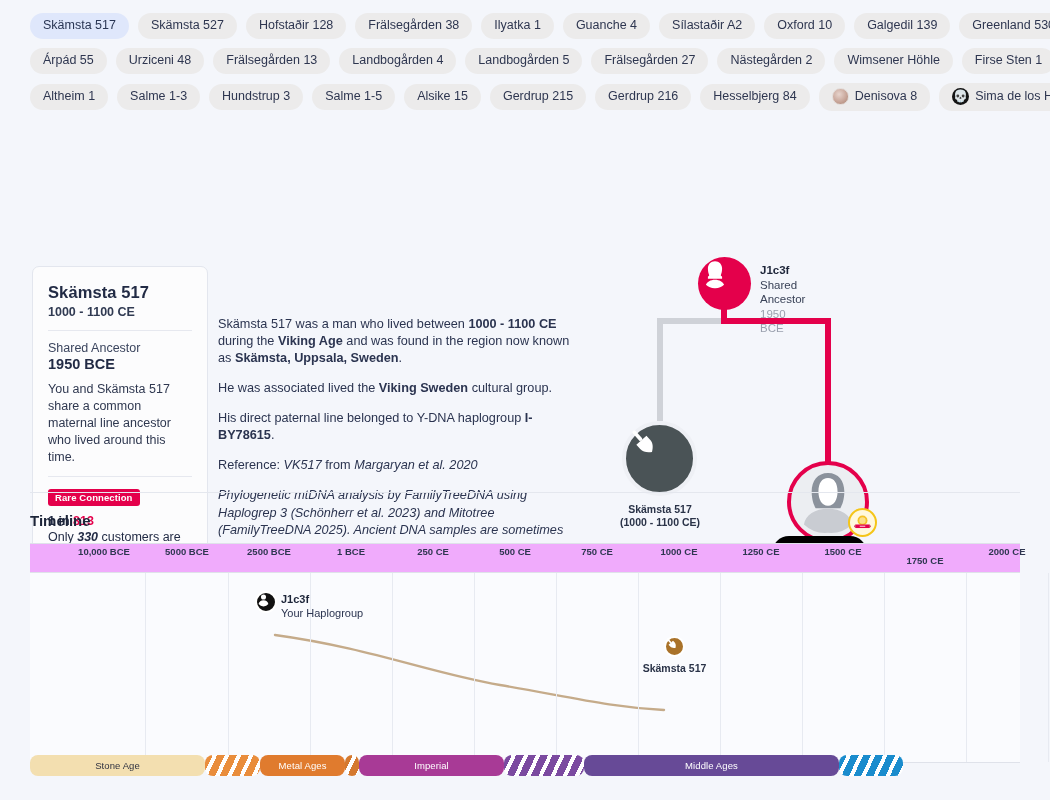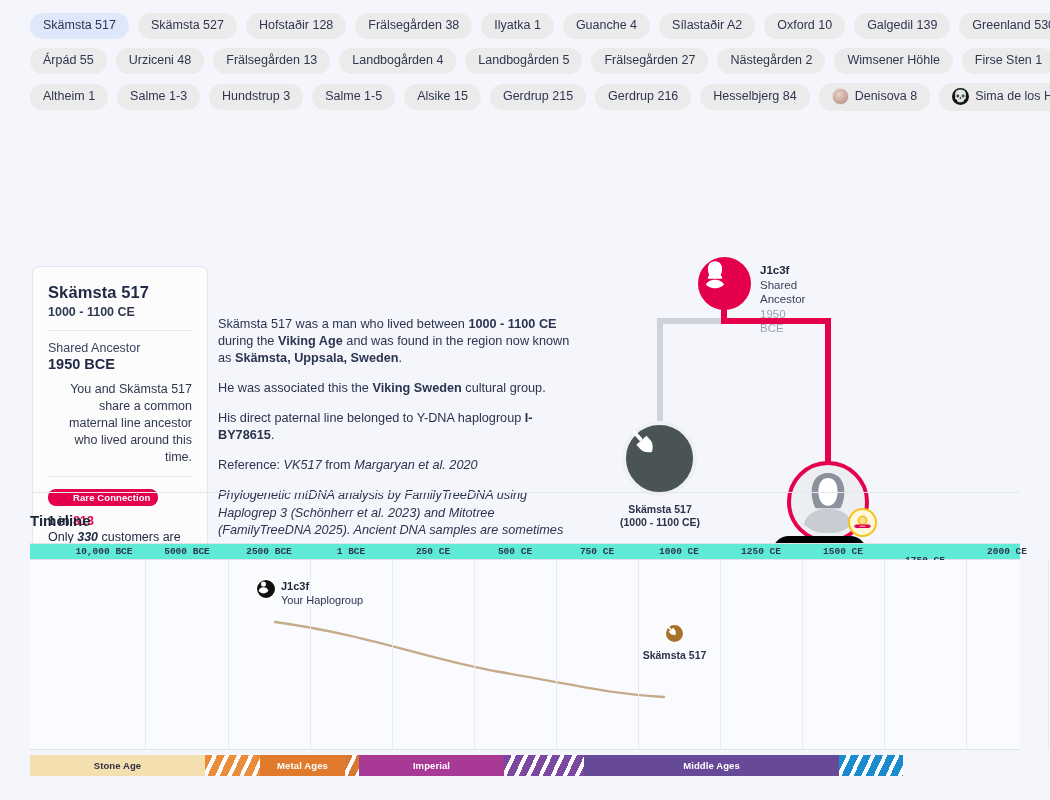--- a/index.html
+++ b/index.html
@@ -38,25 +38,25 @@
   #info-card {
     position:absolute; left:32px; top:140px; width:176px;
     background:#fcfcfd; border:1px solid #e3e6ee; border-radius:7px;
     padding:16px 15px 16px 15px;
   }
   #info-card h2 { font-size:16.5px; margin:0 0 3px 0; font-weight:bold; letter-spacing:.1px;}
   .card-dates { font-size:12.5px; font-weight:bold; color:#303a52; margin-bottom:11px;}
   .card-div { border-top:1px solid #e6e8ef; margin:10px 0 10px 0;}
   .card-lbl { font-size:12.5px; color:#3b455e; }
   .card-big { font-size:14.5px; font-weight:bold; margin:1px 0 9px 0; }
-  .card-p { font-size:12.5px; line-height:17px; color:#2f3850;text-align:right; }
+  .card-p { font-size:12.5px; line-height:17px; color:#2f3850; }
   .badge-rare {
     display:inline-block; background:#e4004b; color:#fff;
-    font-size:9.5px; font-weight:bold; padding:3px 7px 3px 25px;
-    border-radius:8px; margin:2px 0 8px 0; letter-spacing:.1px;
+    font-size:9.5px; font-weight:bold; padding:3px 7px 3px 7px;
+    border-radius:3px; margin:2px 0 8px 0; letter-spacing:.1px;
   }
   .ratio { font-size:12.5px; font-weight:bold; margin-bottom:1px; }
   .ratio .num { color:#e4004b; }
   .rare-text { font-size:12.5px; line-height:17px; }
   .rare-text b { font-weight:bold;font-style:italic; }
 
   
   #desc { position:absolute; left:218px; top:146px; width:352px;margin-top:44px; }
   #desc p { margin:0 0 13px 0; font-size:12.7px; line-height:17px; color:#2b3burn; color:#2b3450; }
   #desc p b { font-weight:bold; }
@@ -89,43 +89,42 @@
     display:flex; align-items:center; justify-content:center;
   }
 
   
   #sep { position:absolute; left:30px; top:492px; width:990px; height:1px; background:#e4e7ee; }
 
   
   #timeline-wrap { position:absolute; left:30px; top:512px; width:990px; }
   #timeline-title { font-size:15px; font-weight:bold; color:#1d2539; margin-bottom:14px; }
   #axis {
-    position:relative; height:17px; border-top:1px solid #dfe2ea; border-bottom:1px solid #dfe2ea;
-    background:#5eead4;
-    font-family:Liberation Mono, monospace;
+    position:relative; height:30px; border-top:1px solid #dfe2ea; border-bottom:1px solid #dfe2ea;
+    background:#f0abfc;
   }
   .tick-lbl {
     position:absolute; top:2px; font-size:9.5px; font-weight:bold; color:#2e3650;
     transform:translateX(-50%); white-space:nowrap;
   }
   #plot { position:relative; height:190px; background:#fafbfe; border-bottom:1px solid #dfe2ea;}
   .gridline { position:absolute; top:0; bottom:0; width:1px; background:#e7eaf1; }
   #plot svg { position:absolute; left:0; top:0; }
   .tl-marker { position:absolute; }
   .tl-dot { border-radius:50%; display:flex; align-items:center; justify-content:center; }
   .tl-lbl-right { position:absolute; left:26px; top:2px; font-size:11px; line-height:13.5px; white-space:nowrap;}
   .tl-lbl-right .a { font-weight:bold; color:#1d2539; }
   .tl-lbl-right .b { color:#2b3450; }
   .tl-lbl-below { position:absolute; top:26px; left:50%; transform:translateX(-50%);
     font-size:10.5px; font-weight:bold; color:#2a3348; white-space:nowrap;}
 
   
   #era-bar { position:absolute; left:30px; top:755px; width:990px; height:21px; display:flex; overflow:hidden;}
   .era { position:relative; display:flex; align-items:center; justify-content:center;
-         font-size:9.5px; font-weight:bold; white-space:nowrap; letter-spacing:.1px;}
+         font-size:9.5px; font-weight:normal; white-space:nowrap; letter-spacing:.1px;border-radius:8px;}
 </style>
 </head>
 <body>
 
 <div id="tab-strip">
     <div class="chip-row">
       <div class="chip active">
         <span>Skämsta 517</span>
       </div>
       <div class="chip">
@@ -238,21 +237,21 @@
     <div class="rare-text">
       <span>Only </span><b>330</b><span> customers are this closely related to Skämsta 517.</span>
     </div>
   </div>
 
   <div id="desc">
     <p>
       <span>Skämsta 517 was a man who lived between </span><b>1000 - 1100 CE</b><span> during the </span><b>Viking Age</b><span> and was found in the region now known as </span><b>Skämsta, Uppsala, Sweden</b><span>.</span>
     </p>
     <p>
-      <span>He was associated this the </span><b>Viking Sweden</b><span> cultural group.</span>
+      <span>He was associated lived the </span><b>Viking Sweden</b><span> cultural group.</span>
     </p>
     <p>
       <span>His direct paternal line belonged to Y-DNA haplogroup </span><b>I-BY78615</b><span>.</span>
     </p>
     <p>
       <span>Reference: </span><span class="ital">VK517</span><span> from </span><span class="ital">Margaryan et al. 2020</span>
     </p>
     <p class="note">Phylogenetic mtDNA analysis by FamilyTreeDNA using Haplogrep 3 (Schönherr et al. 2023) and Mitotree (FamilyTreeDNA 2025). Ancient DNA samples are sometimes degraded and missing coverage, which can result in less specific haplogroup placements.</p>
   </div>
 

